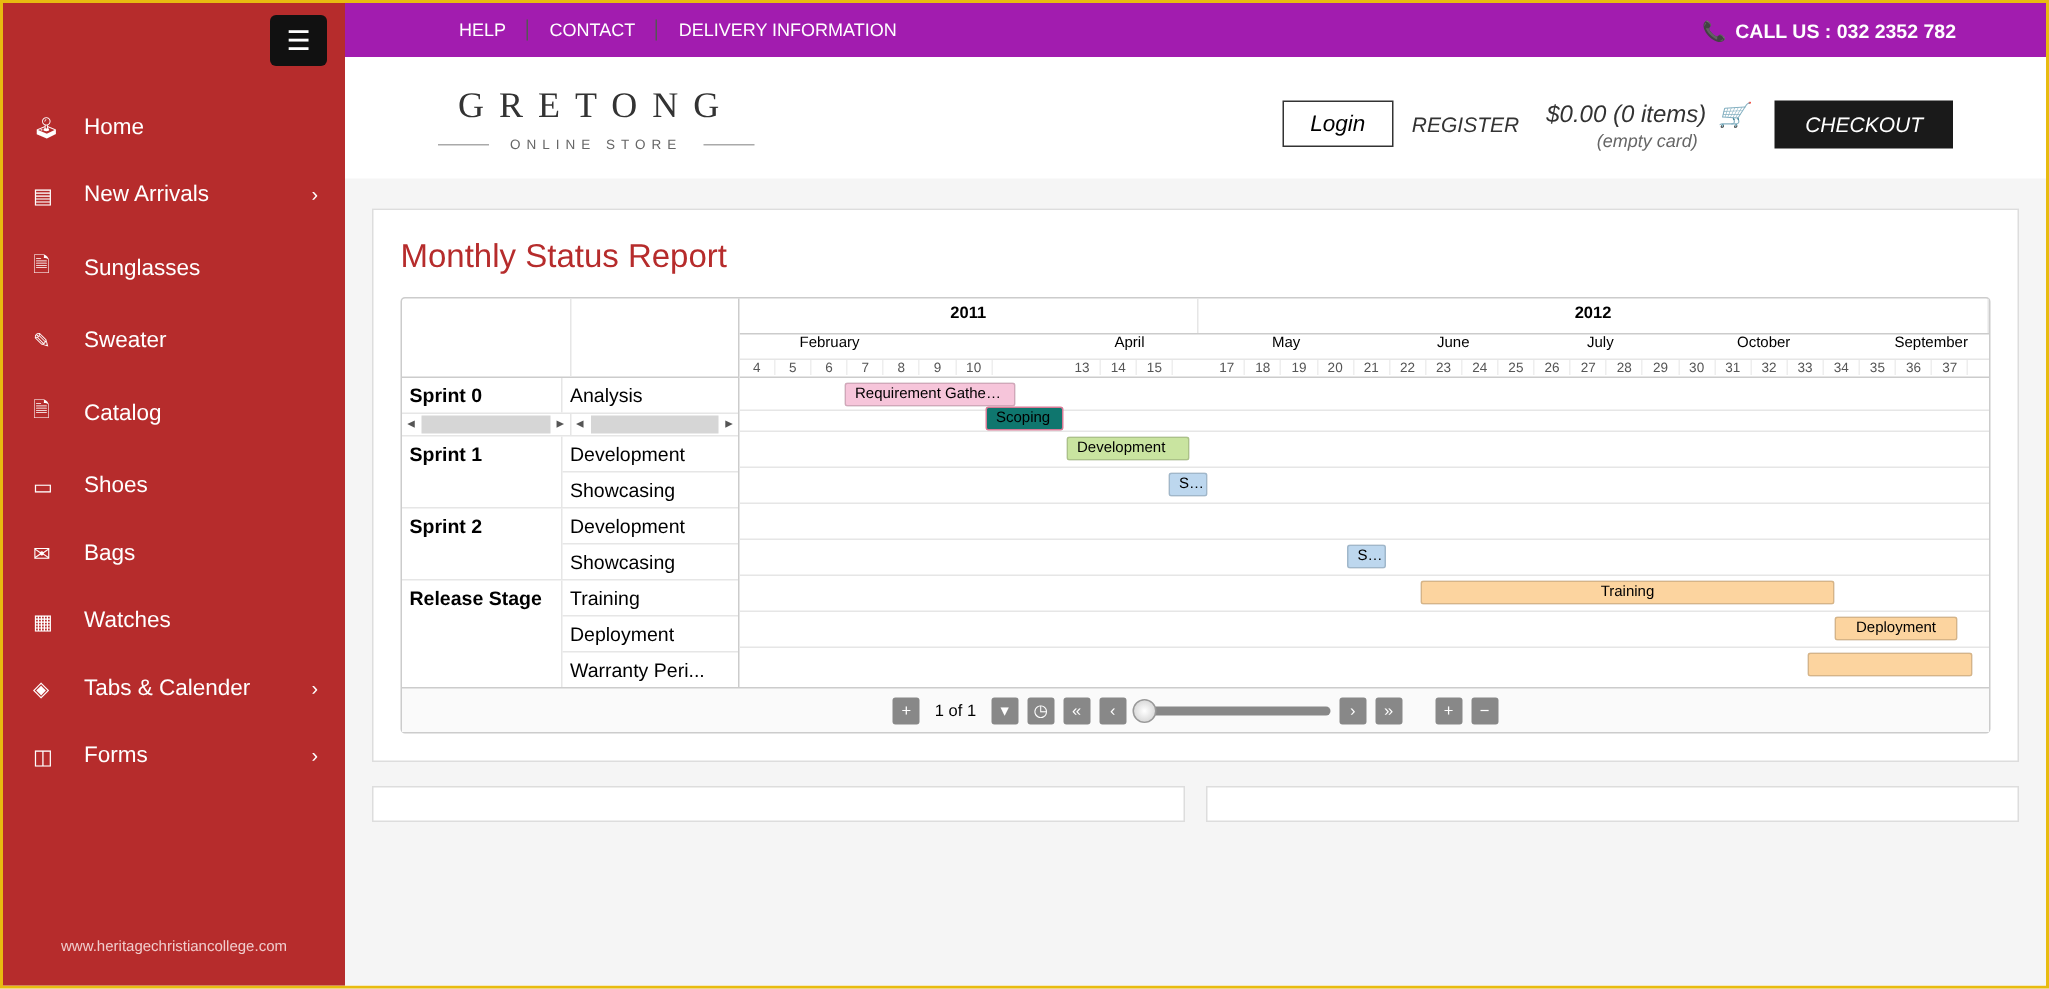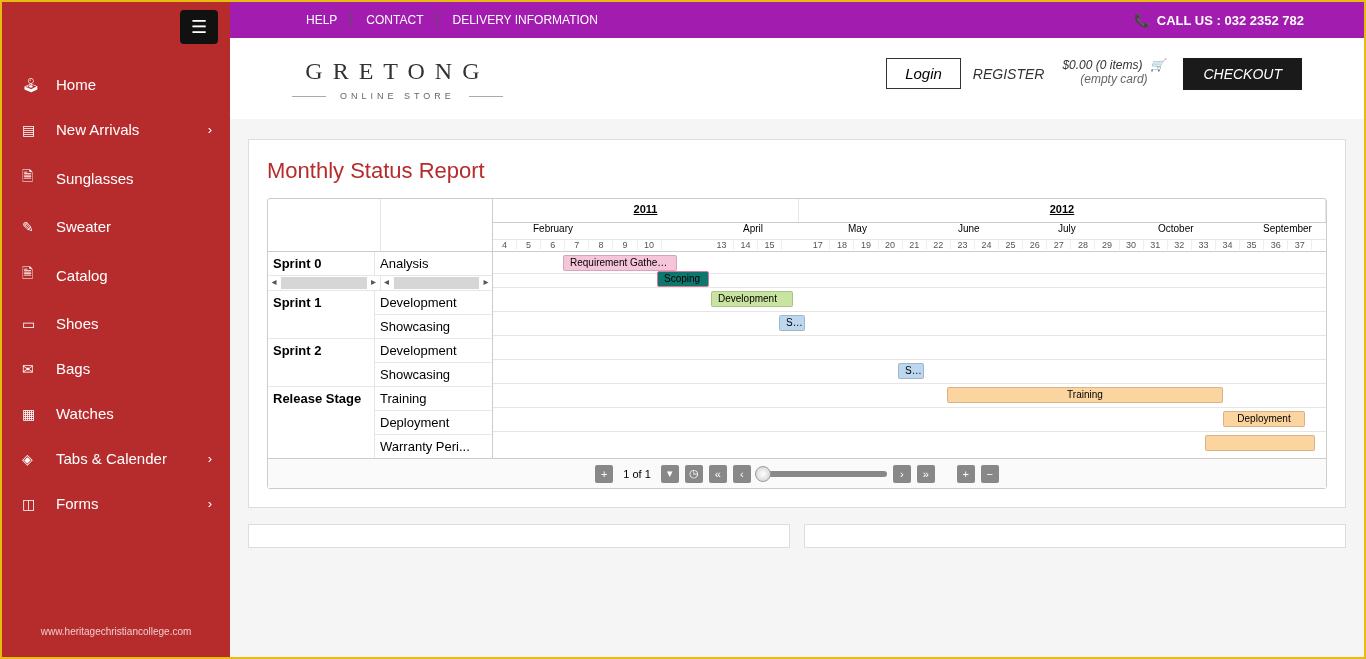--- a/index.html
+++ b/index.html
@@ -16,31 +16,31 @@
 .footer { margin-top: auto; text-align: center; font-size: 10px; padding: 20px 10px; color: #f0cccc; }
 
 .main { flex: 1; display: flex; flex-direction: column; background: #f5f5f5; overflow: hidden; }
 .topbar { background: #a21caf; color: #fff; display: flex; align-items: center; height: 36px; padding: 0 60px 0 62px; font-size: 12px; }
 .top-links { display: flex; gap: 0; }
 .top-link { padding: 0 14px; border-right: 1px solid #555; cursor: pointer; }
 .top-link:last-child { border-right: none; }
 .call { margin-left: auto; font-size: 13px; font-weight: bold; display: flex; align-items: center; gap: 6px; }
 
 .header { background: #fff; padding: 20px 62px 18px 62px; display: flex; flex-direction: column; }
-.header-row1 { display: flex; align-items: flex-start; }
+.header-row1 { display: flex; align-items: flex-end; }
 .logo { display: flex; flex-direction: column; align-items: center; }
 .logo-title { font-family: Georgia, serif; letter-spacing: 10px; font-size: 24px; color: #333; font-weight: 400; }
 .logo-sub { display: flex; align-items: center; gap: 14px; margin-top: 6px; font-size: 9px; letter-spacing: 4px; color: #666; }
 .logo-sub .line { height: 1px; width: 34px; background: #aaa; }
 .header-right { margin-left: auto; display: flex; align-items: flex-start; gap: 18px; font-style: italic; }
 .auth { display: flex; align-items: center; gap: 12px; }
 .login-btn { border: 1px solid #333; padding: 6px 18px; font-size: 15px; cursor: pointer; }
 .register-link { font-size: 14px; color: #333; cursor: pointer; }
 .cart { display: flex; flex-direction: column; align-items: center; font-size: 14px; color: #333; }
-.cart-top { display: flex; align-items: center; gap: 8px; font-size: 12px; }
+.cart-top { display: flex; align-items: center; gap: 8px; font-size: 16px; }
 .cart-sub { font-size: 12px; color: #666; }
 .checkout-btn { background: #1a1a1a; color: #fff; padding: 8px 20px; font-size: 14px; cursor: pointer; }
 .search { margin-left: auto; margin-top: 16px; width: 408px; display: flex; align-items: center; border: 1px solid #ddd; padding: 8px 14px; }
 .search input { flex: 1; border: none; outline: none; font-size: 14px; color: #aaa; }
 .search .mag { font-size: 18px; color: #666; }
 
 .content { padding: 20px 18px 0 18px; flex: 1; overflow: hidden; }
 .panel { background: #fff; border: 1px solid #ddd; padding: 18px; }
 .panel-title { color: #b62c2c; font-size: 22px; font-weight: 400; margin-bottom: 14px; }
 
@@ -54,21 +54,21 @@
 .gl-name { width: 107px; padding: 4px 5px; font-weight: bold; font-size: 13px; border-right: 1px solid #e6e6e6; }
 .gl-desc { flex: 1; padding: 4px 5px; font-size: 13px; }
 .gl-desc-multi { border-bottom: 1px solid #e6e6e6; }
 .gl-desc-multi:last-child { border-bottom: none; }
 .gl-scroll { display: flex; border-bottom: 1px solid #e6e6e6; }
 .gl-scroll-cell { flex: 1; position: relative; height: 14px; border-right: 1px solid #e6e6e6; display: flex; }
 .gl-scroll-cell:last-child { border-right: none; }
 .sc-arrow { width: 12px; font-size: 10px; text-align: center; color: #555; }
 .sc-track { flex: 1; background: #d6d6d6; margin: 1px; }
 
-.gantt-right { flex: 1; overflow: hidden; position: relative; text-decoration: underline; }
+.gantt-right { flex: 1; overflow: hidden; position: relative; }
 .gr-header { height: 53px; border-bottom: 1px solid #ccc; }
 .gr-year-row { display: flex; height: 24px; border-bottom: 1px solid #ccc; }
 .gr-year { font-size: 11px; text-align: center; border-right: 1px solid #e6e6e6; padding-top: 4px; font-weight: bold; }
 .gr-month-row { display: flex; height: 17px; border-bottom: 1px solid #e6e6e6; position: relative; }
 .gr-month { position: absolute; font-size: 10px; text-align: center; }
 .gr-week-row { display: flex; height: 13px; position: relative; }
 .gr-week { position: absolute; font-size: 9px; text-align: center; color: #555; width: 24px; border-right: 1px solid #eee; }
 .gr-first-row { height: 22px; position: relative; border-bottom: 1px solid #e6e6e6; }
 .gr-row { height: 24px; position: relative; border-bottom: 1px solid #e6e6e6; }
 .bar { position: absolute; top: 3px; height: 16px; border-radius: 2px; font-size: 10px; padding: 1px 6px; white-space: nowrap; overflow: hidden; text-overflow: ellipsis; border: 1px solid rgba(0,0,0,0.15); }

